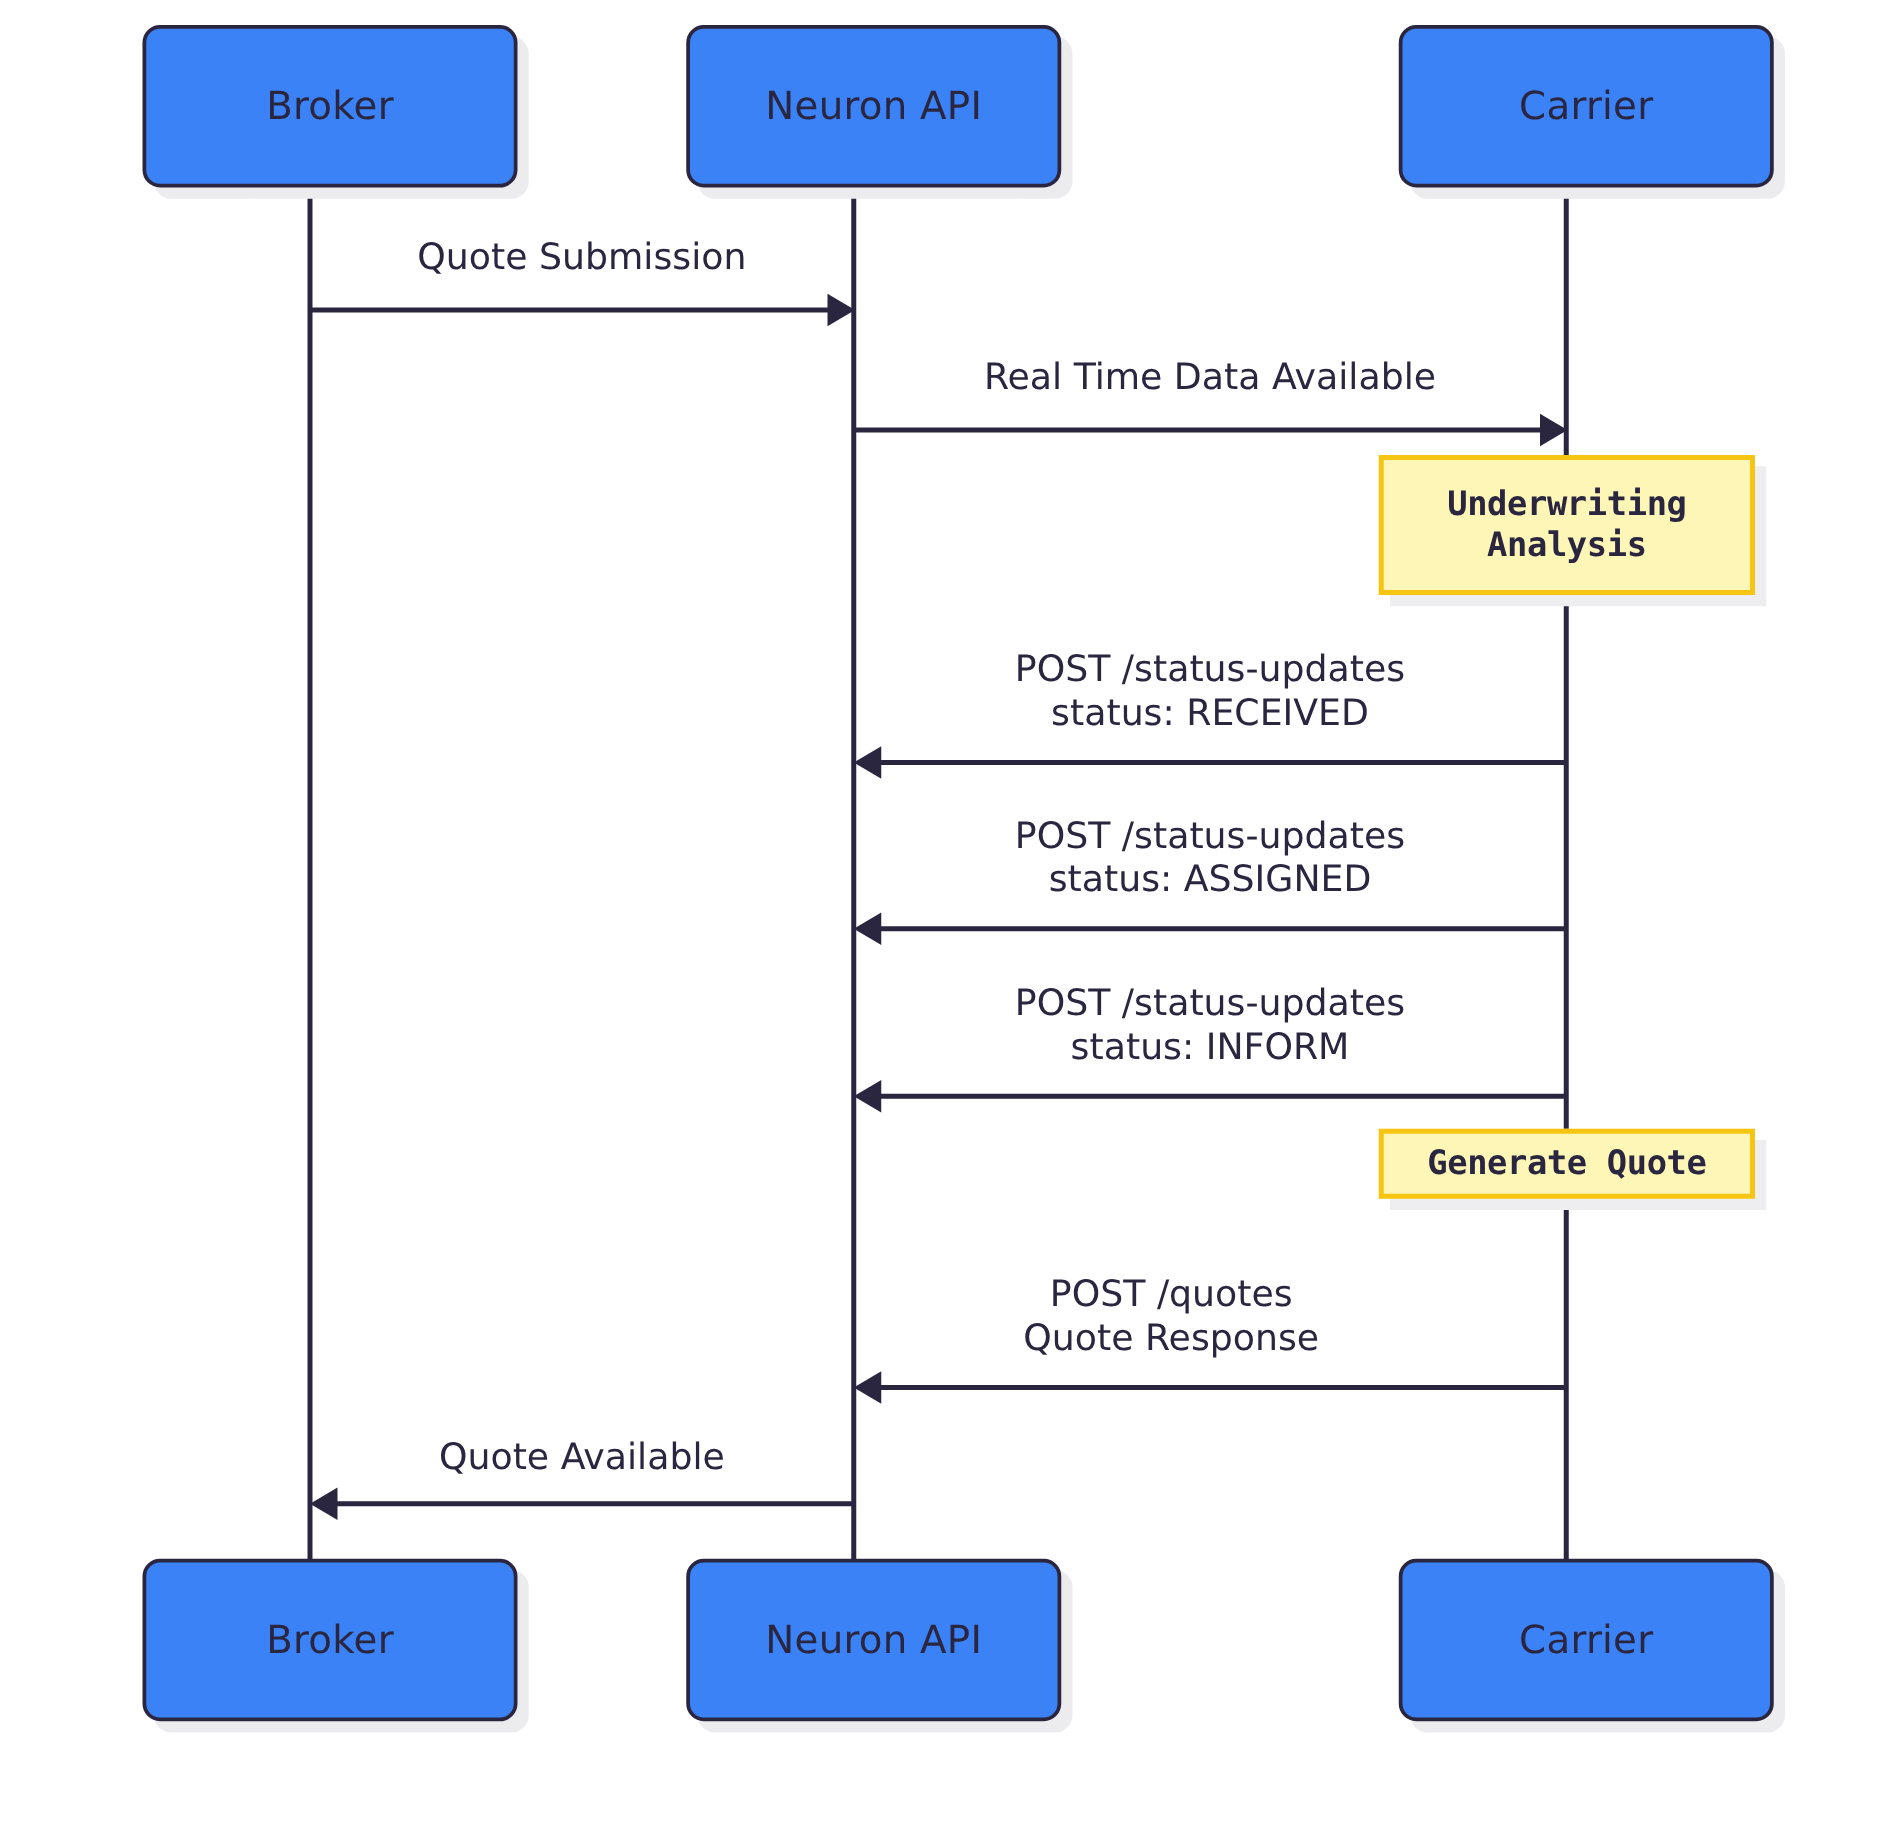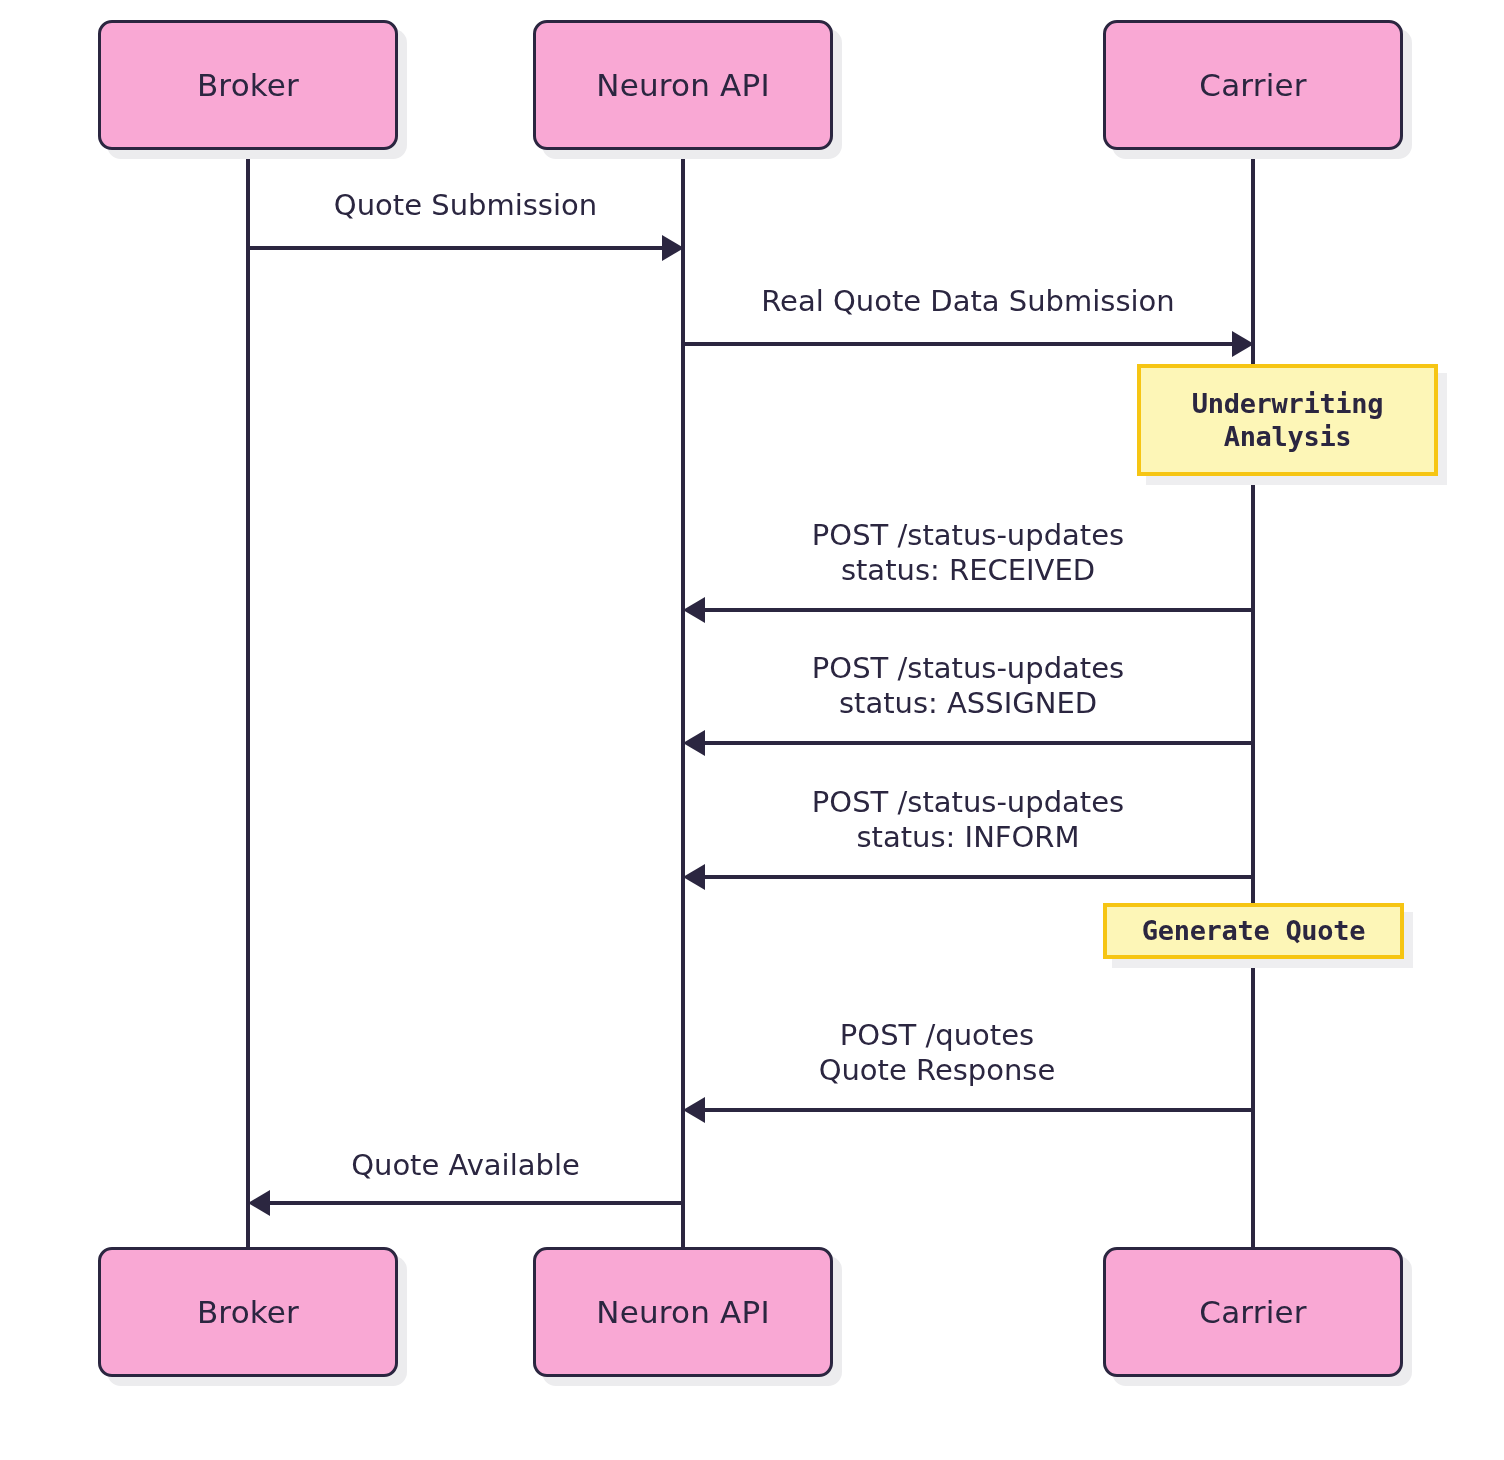--- a/index.html
+++ b/index.html
@@ -14,28 +14,29 @@
     background:#ffffff;
     overflow:hidden;
   }
 
   
   .actor-box{
     position:absolute;
     width:300px;
     height:130px;
     box-sizing:border-box;
-    background:#f9a8d4;
+    background:#3b82f6;
     border:3.5px solid #2b2640;
     border-radius:14px;
     display:flex;
     align-items:center;
     justify-content:center;
     box-shadow:9px 9px 0 0 rgba(236,236,238,1);
     z-index:5;
+    margin-left:16px;
   }
   .actor-label{
     font-size:31px;
     line-height:1.1;
     color:#2b2640;
     font-weight:400;
     letter-spacing:.2px;
     white-space:nowrap;
   }
 
@@ -118,25 +119,25 @@
     <span class="actor-label">Neuron API</span>
   </div>
   <div class="actor-box" style="left:1103px;top:20px;">
     <span class="actor-label">Carrier</span>
   </div>
 
   <div class="msg-label" style="left:248px;top:188px;width:435px;">Quote Submission</div>
   <div class="msg" style="left:248px;top:246px;width:418px;"></div>
   <div class="arrowhead right" style="left:662px;top:235px;"></div>
 
-  <div class="msg-label" style="left:683px;top:284px;width:570px;">Real Quote Data Submission</div>
+  <div class="msg-label" style="left:683px;top:284px;width:570px;">Real Time Data Available</div>
   <div class="msg" style="left:683px;top:342px;width:553px;"></div>
   <div class="arrowhead right" style="left:1232px;top:331px;"></div>
 
-  <div class="note" style="left:1103px;top:364px;width:301px;height:112px;margin-left:34px;">
+  <div class="note" style="left:1103px;top:364px;width:301px;height:112px;">
     <span class="note-label">Underwriting
 Analysis</span>
   </div>
 
   <div class="msg-label" style="left:683px;top:518px;width:570px;">POST /status-updates
 status: RECEIVED</div>
   <div class="msg" style="left:700px;top:608px;width:553px;"></div>
   <div class="arrowhead left" style="left:683px;top:597px;"></div>
 
   <div class="msg-label" style="left:683px;top:651px;width:570px;">POST /status-updates

